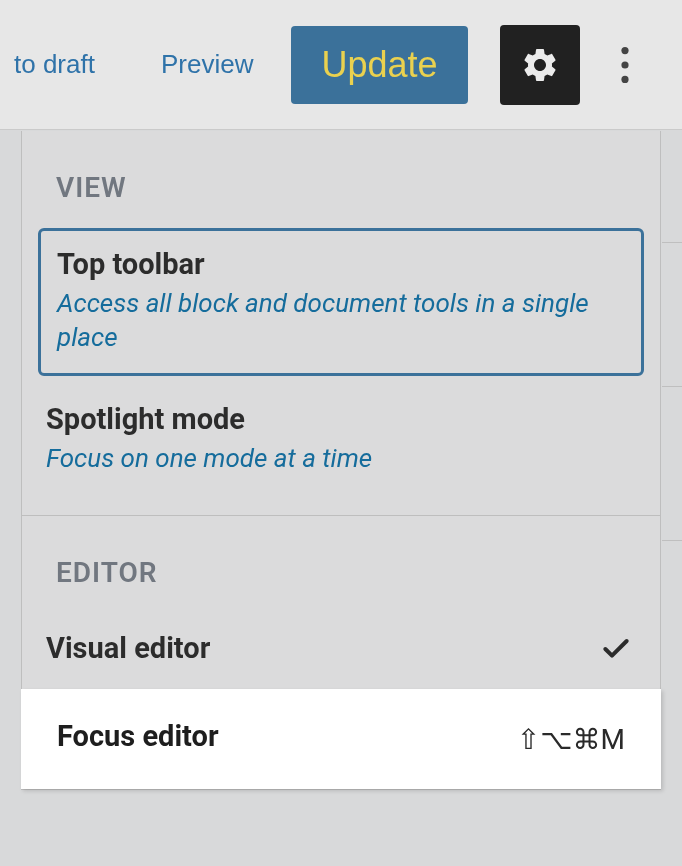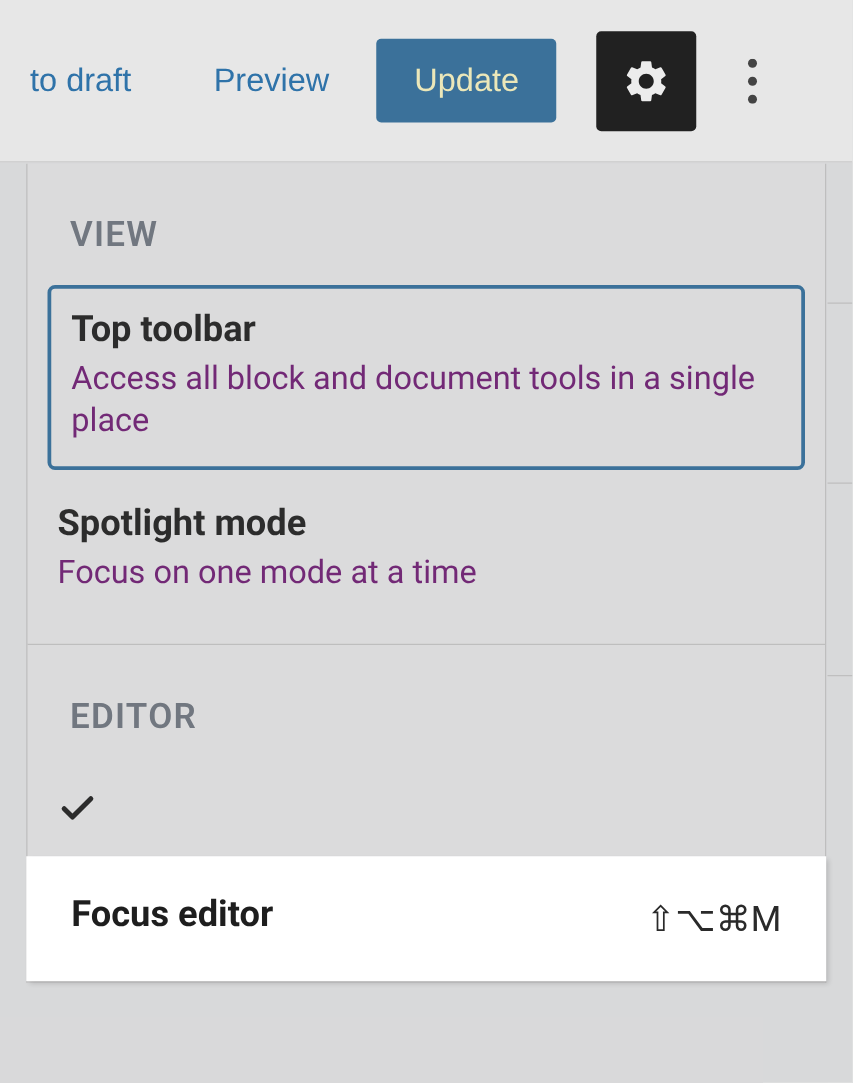--- a/index.html
+++ b/index.html
@@ -19,41 +19,41 @@
       position: absolute;
       inset: 0;
       background: rgba(128,128,128,0.15);
       pointer-events: none;
       z-index: 5;
     }
     .topbar {
       display: flex;
       align-items: center;
       gap: 14px;
-      padding: 22px 20px;
+      padding: 22px 10px;
       background: #fafafa;
       height: 130px;
       border-bottom: 1px solid #d8d8d8;
     }
     .topbar-link {
       color: #2271b1;
       font-size: 26px;
       background: transparent;
       border: none;
       cursor: pointer;
       padding: 8px 6px;
       margin-left: 40px;
     }
     .topbar-link.draft {
       margin-left: -2px;
     }
     .btn-primary {
       background: #2f6f9f;
-      color: #fef9c3;
-      font-size: 26px;
+      color: #fde047;
+      font-size: 36px;
       border: none;
       padding: 18px 30px;
       border-radius: 4px;
       cursor: pointer;
       margin-left: 18px;
     }
     .btn-settings {
       width: 80px;
       height: 80px;
       background: #111;
@@ -117,23 +117,24 @@
     .menu-item-text {
       flex: 1;
     }
     .menu-item-title {
       color: #1e1e1e;
       font-size: 29px;
       font-weight: 700;
       margin-bottom: 6px;
     }
     .menu-item-desc {
-      color: #701a75;
+      color: #0369a1;
       font-size: 26px;
       line-height: 1.3;
+      font-style: italic;
     }
     .menu-item-right {
       display: flex;
       align-items: center;
       gap: 20px;
     }
     .shortcut {
       color: #2a2a2a;
       font-size: 28px;
       white-space: nowrap;
@@ -229,20 +230,23 @@
       <div class="menu-item-desc">Focus on one mode at a time</div>
     </div>
   </div>
 
 
   <div class="divider"></div>
 
   <div class="menu-section-title">EDITOR</div>
 
   <div class="menu-item">
+    <div class="menu-item-text">
+      <div class="menu-item-title">Visual editor</div>
+    </div>
     <div class="menu-item-right">
       <span class="check-icon">
         <svg viewBox="0 0 24 24" fill="none" stroke="#1e1e1e" stroke-width="3" stroke-linecap="round" stroke-linejoin="round">
           <polyline points="20 6 9 17 4 12"></polyline>
         </svg>
       </span>
     </div>
   </div>
 
   <div class="menu-item highlighted">

